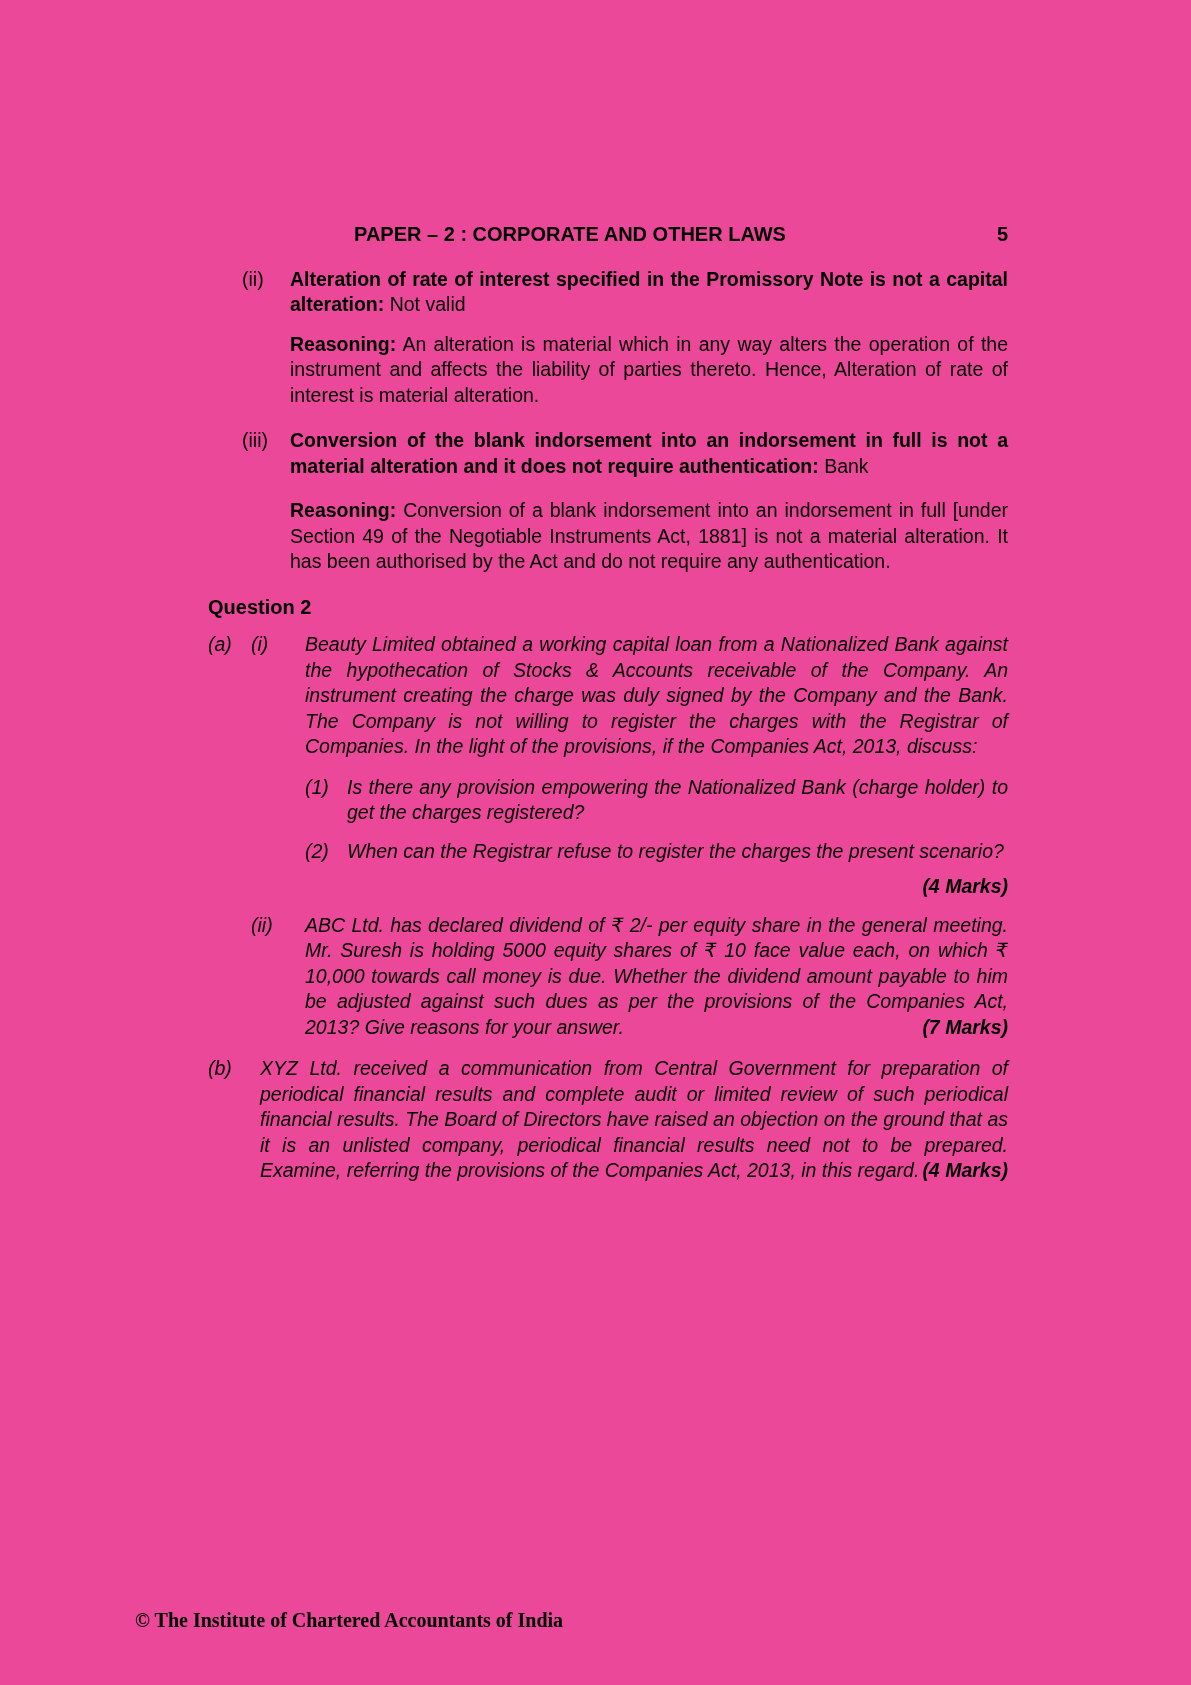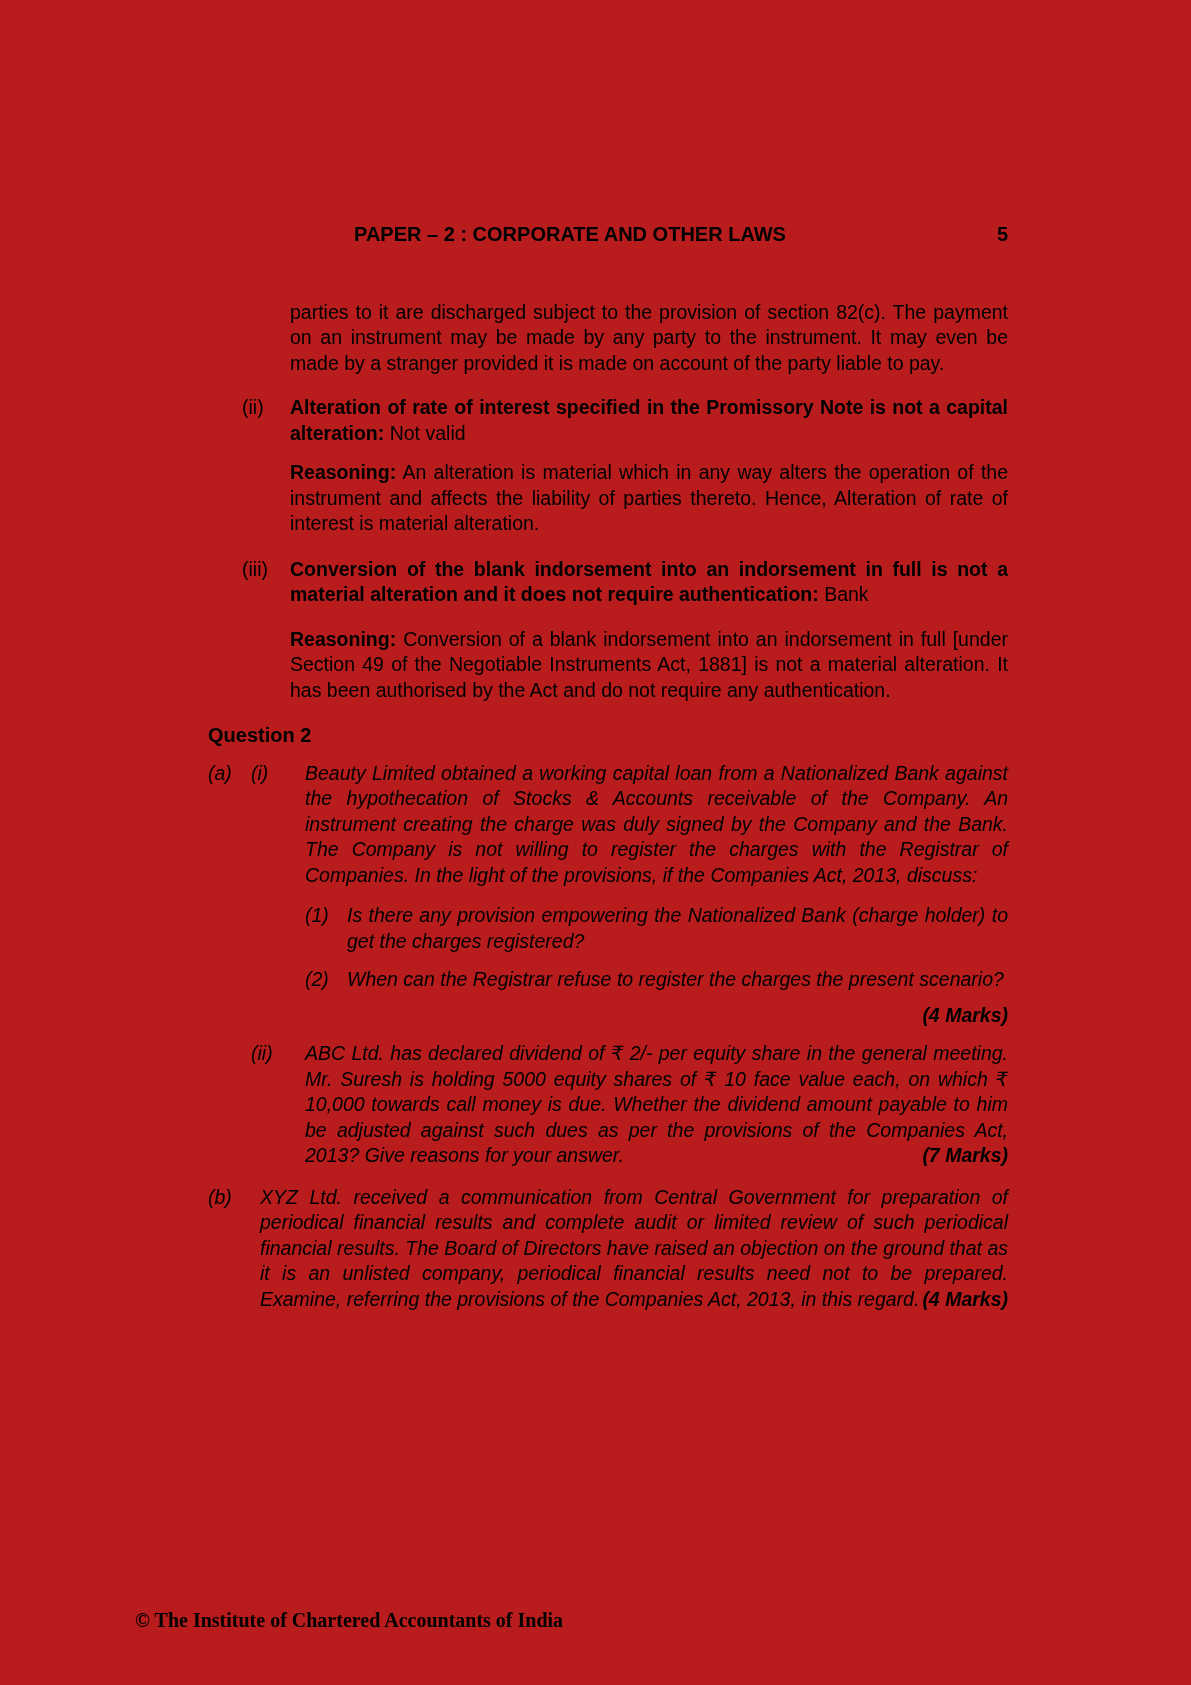--- a/index.html
+++ b/index.html
@@ -1,20 +1,20 @@
 <!DOCTYPE html>
 <html><head>
 <meta charset="utf-8">
 <style>
   html,body { margin:0; padding:0; background:#e8e8e8; }
   .page {
     position:relative;
     width:1191px; height:1685px;
     margin:0 auto;
-    background:#b91c1c;
+    background:#ec4899;
     font-family:"Liberation Sans","DejaVu Sans",sans-serif;
     font-size:19.5px;
     line-height:25.5px;
     color:#000;
     overflow:hidden;
   }
   .content { position:absolute; left:208px; top:222px; width:800px; }
 
   .doc-header { position:relative; font-weight:bold; font-size:20px; white-space:nowrap; }
   .doc-title { display:block; text-align:center; transform:translateX(-38px); }
@@ -61,21 +61,20 @@
 <body>
 
 <div class="page">
   <div class="content">
 
     <div class="doc-header">
       <span class="doc-title">PAPER – 2 : CORPORATE AND OTHER LAWS</span>
       <span class="page-number">5</span>
     </div>
 
-    <div class="b-intro j">parties to it are discharged subject to the provision of section 82(c). The payment on an instrument may be made by any party to the instrument. It may even be made by a stranger provided it is made on account of the party liable to pay.</div>
 
     <div class="answer-item">
       <span class="item-label">(ii)</span>
       <div class="j">
         <b>Alteration of rate of interest specified in the Promissory Note is not a capital alteration:</b>
         <span>Not valid</span>
       </div>
     </div>
     <div class="b-reason j">
       <b>Reasoning:</b>

